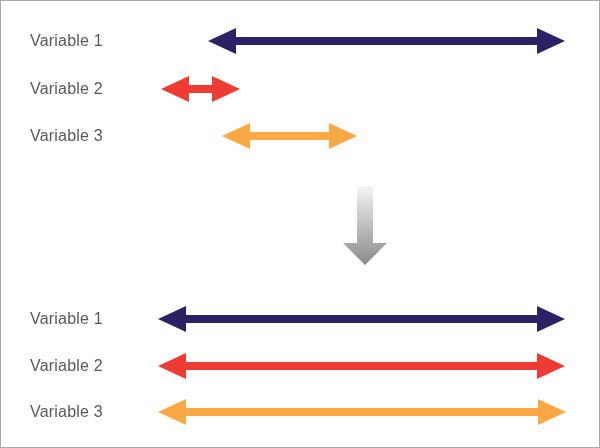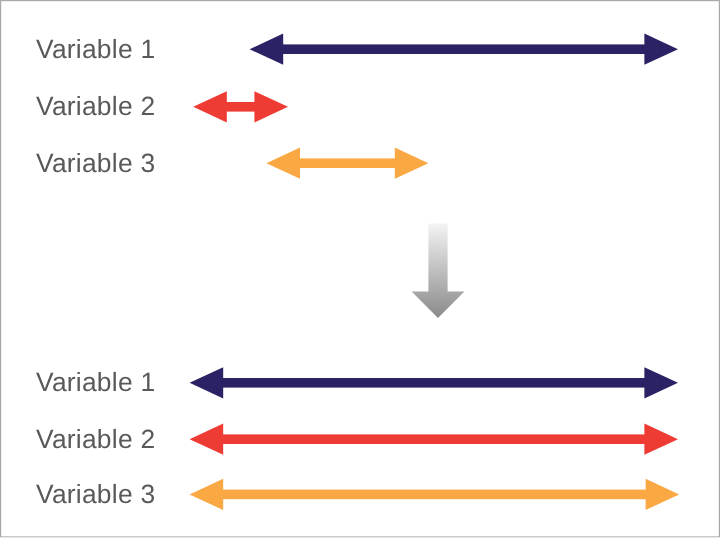--- a/index.html
+++ b/index.html
@@ -10,21 +10,21 @@
     box-sizing: border-box;
     background: #ffffff;
     border: 1px solid #a9a9a9;
     overflow: hidden;
     font-family: "Liberation Sans", sans-serif;
   }
   .var-label {
     position: absolute;
     height: 30px;
     line-height: 30px;
-    font-size: 22px;
+    font-size: 16px;
     font-weight: 400;
     letter-spacing: 0.2px;
     color: #58595B;
     white-space: nowrap;
   }
   .h-arrow {
     position: absolute;
     display: flex;
     align-items: center;
   }

